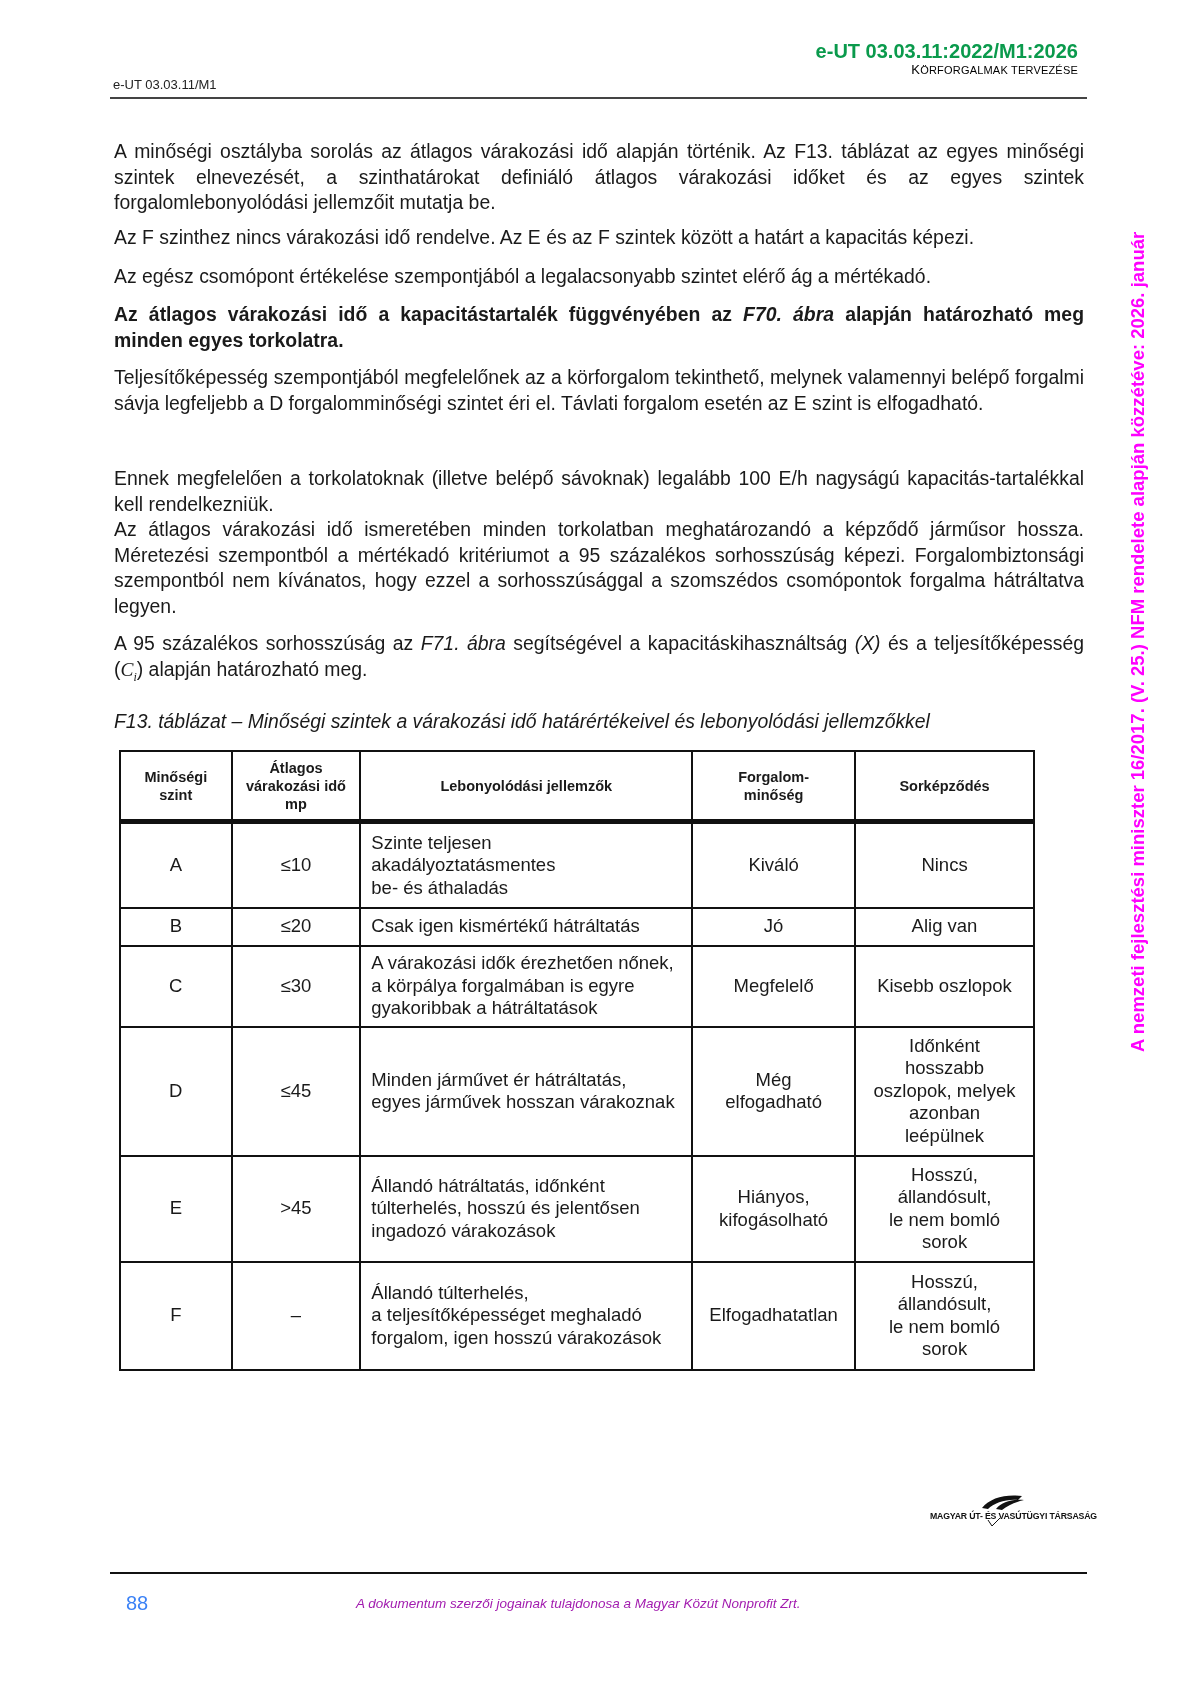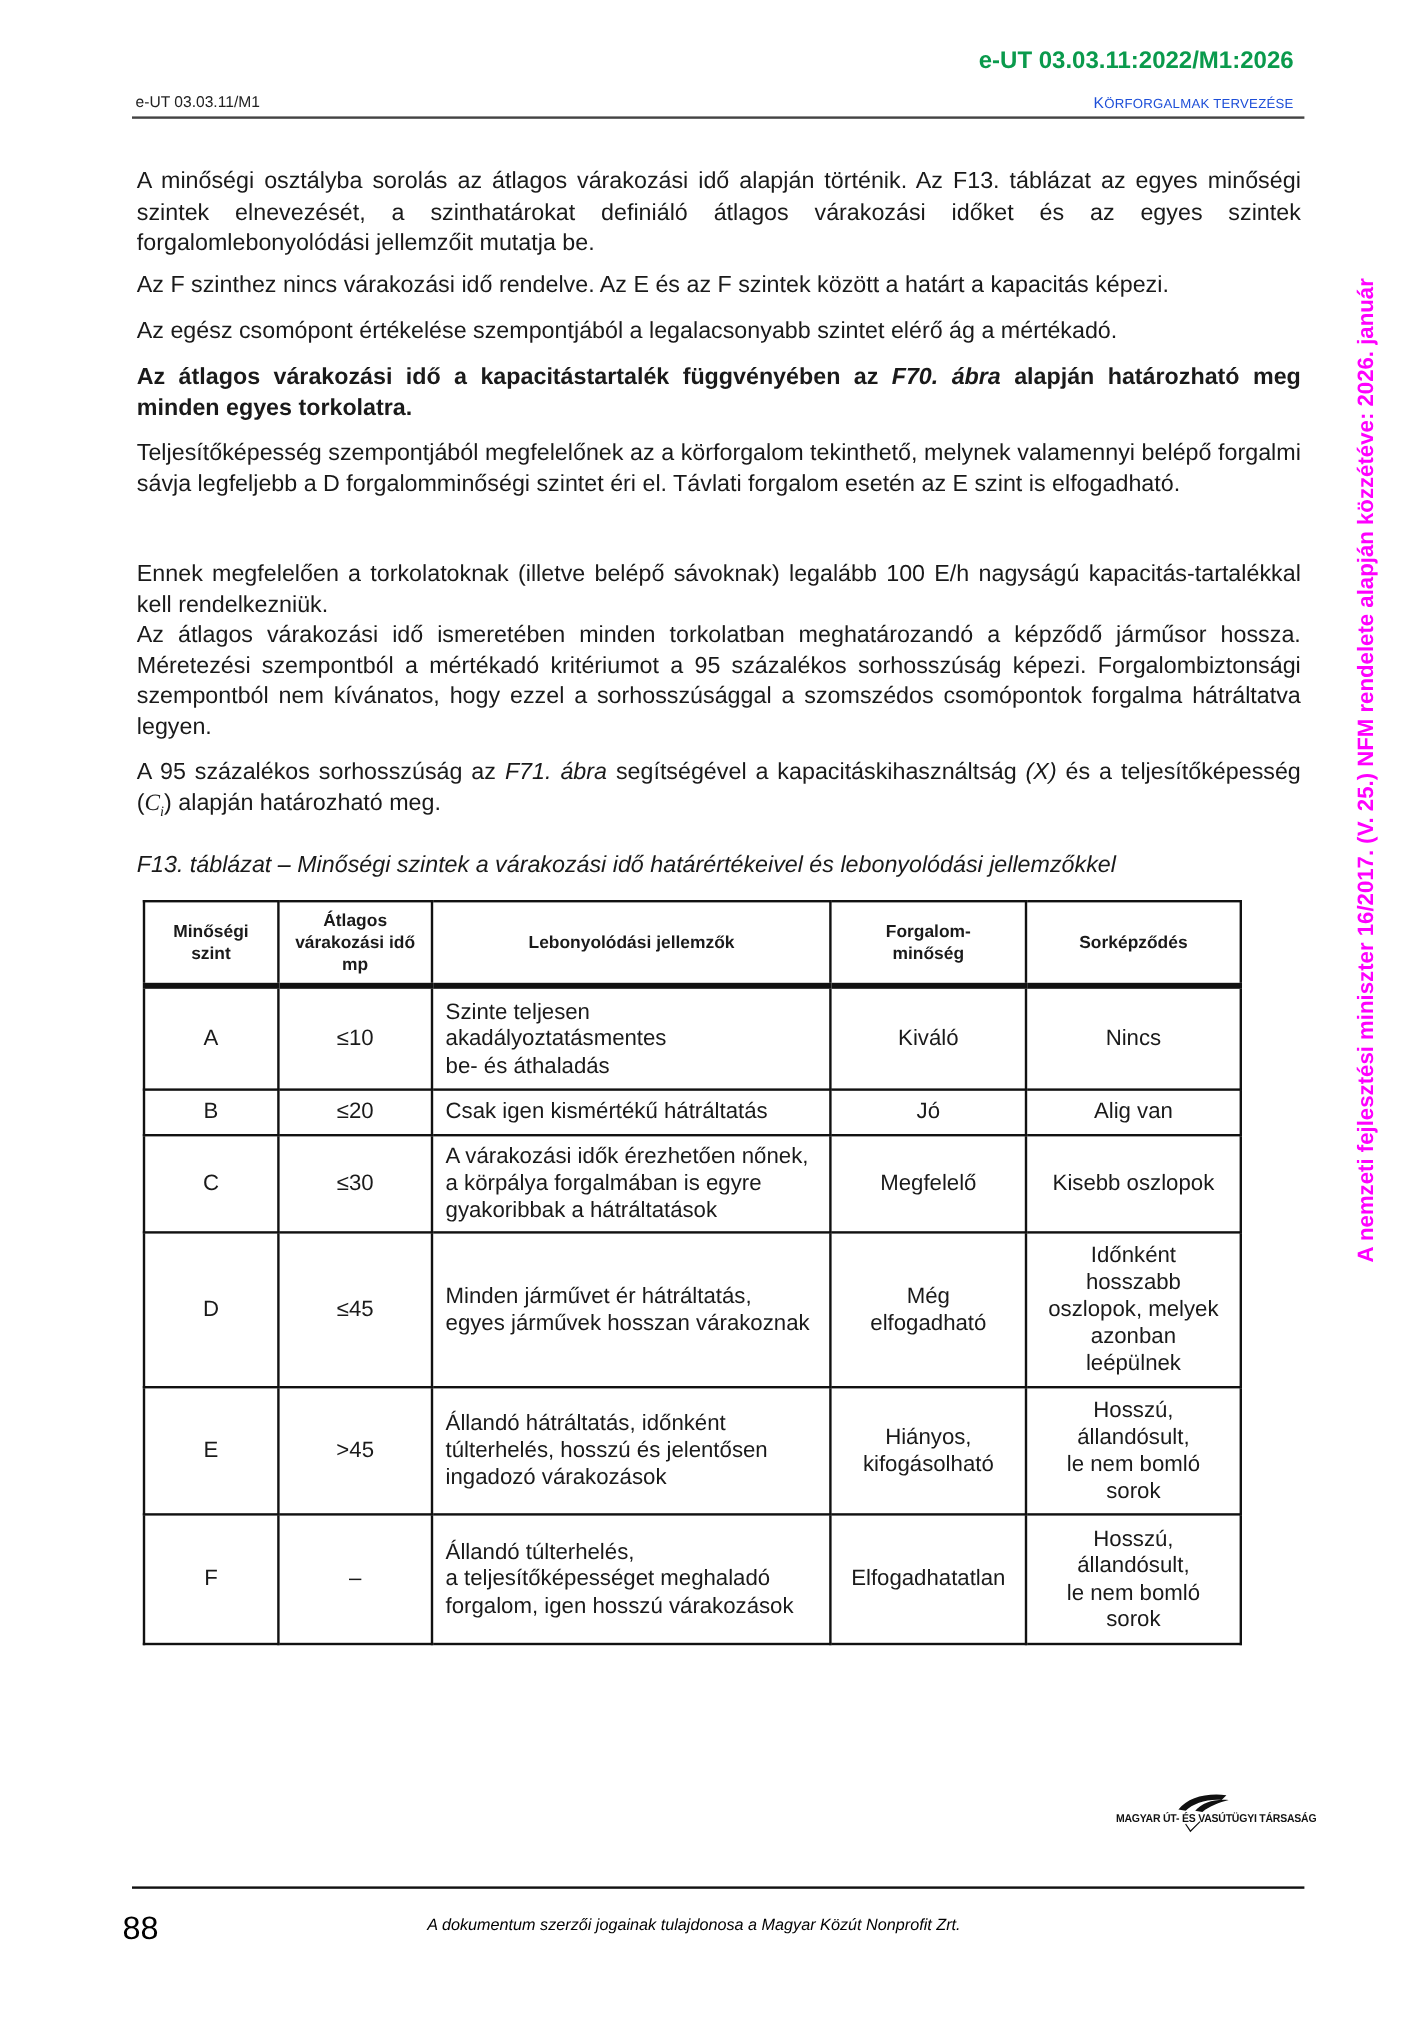--- a/index.html
+++ b/index.html
@@ -1,35 +1,35 @@
 <!DOCTYPE html>
 <html><head>
 <meta charset="utf-8">
 <style>
   html, body { margin:0; padding:0; background:#ffffff; }
   body { width:1190px; height:1684px; position:relative; overflow:hidden;
          font-family:"Liberation Sans", sans-serif; color:#1a1a1a; }
   .abs { position:absolute; }
   .doc-code { right:112px; top:40px; font-size:20px; font-weight:bold; color:#0a9a4c; white-space:nowrap; }
   .hdr-left { left:113px; top:77px; font-size:13px; color:#222; }
-  .hdr-right { right:112px; top:78px; font-size:13px; color:#1d4ed8; letter-spacing:0.2px; }
+  .hdr-right { right:112px; top:62px; font-size:13px; color:#000000; letter-spacing:0.2px; }
   .hdr-right .sc { font-size:11px; }
   .hdr-rule { left:110px; width:977px; top:97px; height:2px; background:#444; }
   .body-text { left:114px; width:970px; font-size:19.4px; line-height:25.5px; text-align:justify; }
   .body-text p { margin:0; }
   .body-text i { font-style:italic; }
   .caption { left:114px; top:710px; font-size:19.4px; font-style:italic; white-space:nowrap; }
   table.f13 { position:absolute; left:119px; top:750px; width:916px; border-collapse:collapse; font-size:18.5px; }
   table.f13 th, table.f13 td { border:2px solid #111; text-align:center; vertical-align:middle; padding:0 6px; line-height:22.5px; }
   table.f13 th { font-size:14.5px; font-weight:bold; line-height:18px; height:67px; border-bottom:5px solid #111; }
   table.f13 td.desc { text-align:left; padding-left:10px; }
   .side-text { left:1127px; top:1052px; transform-origin:0 0; transform:rotate(-90deg); font-size:18.5px; font-weight:bold; color:#ff00ff; white-space:nowrap; }
   .ftr-rule { left:110px; width:977px; top:1572px; height:2px; background:#111; }
-  .page-num { left:102px; top:1592px; font-size:27px; color:#000000; }
-  .copyright { left:356px; top:1596px; font-size:13.5px; font-style:italic; color:#000000; white-space:nowrap; }
+  .page-num { left:126px; top:1592px; font-size:20px; color:#3b82f6; }
+  .copyright { left:356px; top:1596px; font-size:13.5px; font-style:italic; color:#a21caf; white-space:nowrap; }
   .logo { left:930px; top:1492px; width:150px; height:40px; }
   .logo-text { position:absolute; left:0; top:18px; font-size:9.5px; font-weight:bold; color:#111; white-space:nowrap; letter-spacing:-0.2px; transform:scaleX(0.92); transform-origin:0 0; }
 </style>
 </head>
 <body>
 
 <div class="abs doc-code">e-UT 03.03.11:2022/M1:2026</div>
 <div class="abs hdr-left">e-UT 03.03.11/M1</div>
 <div class="abs hdr-right"><span>K</span><span class="sc">ÖRFORGALMAK TERVEZÉSE</span></div>
 <div class="abs hdr-rule"></div>

